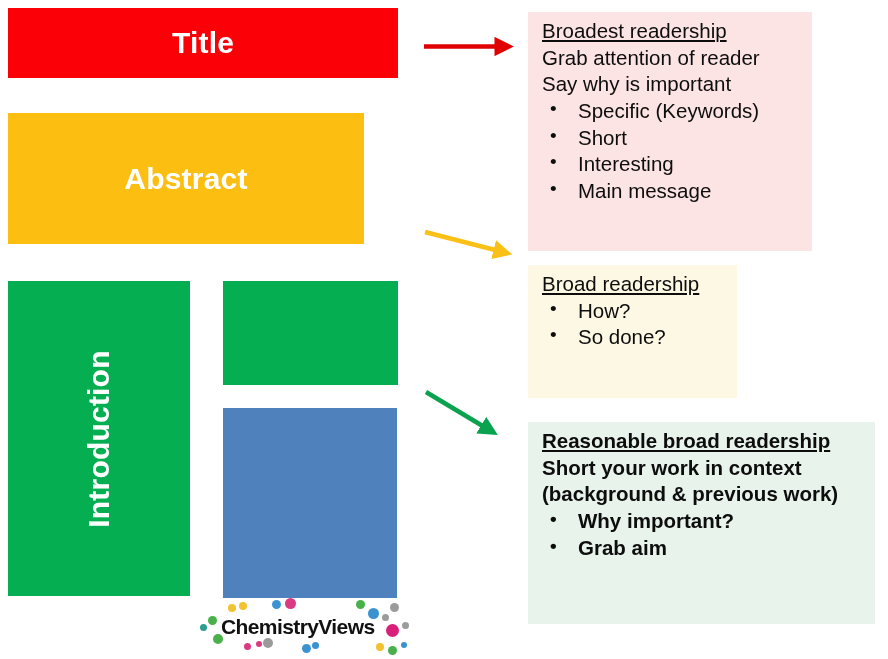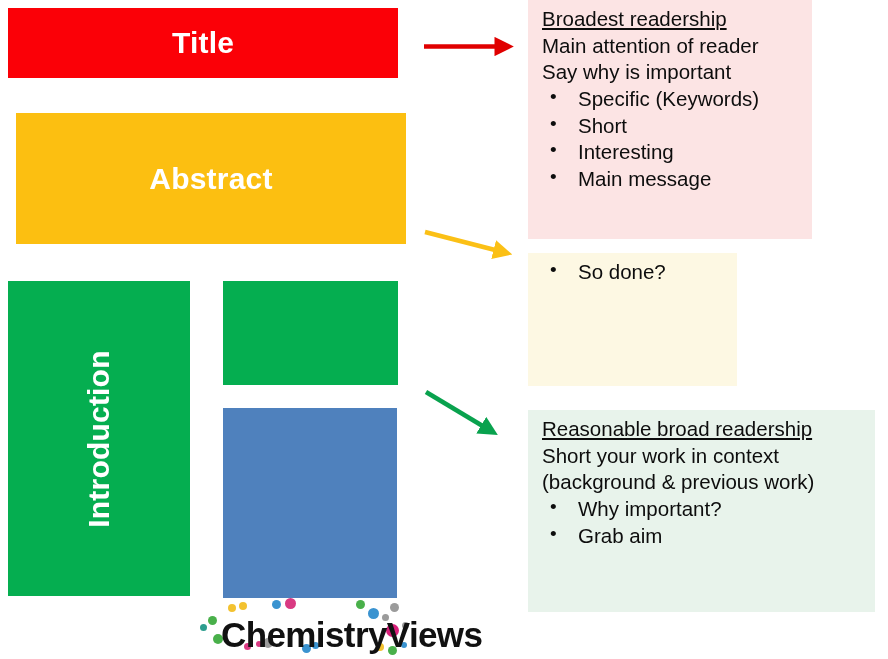--- a/index.html
+++ b/index.html
@@ -38,23 +38,22 @@
 
   #block-title {
     left: 8px;  top: 8px;
     width: 390px; height: 70px;
     background: #FB0007;
   }
   #block-title .block-label { font-size: 30px; }
 
   #block-abstract {
     left: 8px;  top: 113px;
-    width: 390px; height: 131px;
+    width: 356px; height: 131px;
     background: #FCBF11;
-    margin-left: 8px;
   }
   #block-abstract .block-label { font-size: 30px; }
 
   #block-introduction {
     left: 8px;  top: 281px;
     width: 182px; height: 315px;
     background: #05AE50;
   }
   #block-introduction .block-label {
     font-size: 30px;
@@ -81,20 +80,21 @@
   }
 
   
   .panel {
     position: absolute;
     box-sizing: border-box;
     padding: 6px 26px 8px 14px;
     font-size: 20.5px;
     line-height: 1.30;
     color: #0d0d0d;
+    margin-top: 12px;
   }
   .panel-heading {
     text-decoration: underline;
     white-space: nowrap;
     display: block;
   }
   .panel-line {
     display: block;
     white-space: nowrap;
   }
@@ -123,35 +123,36 @@
   }
   #panel-abstract-notes {
     left: 528px; top: 253px;
     width: 209px; height: 133px;
     background: #FDF8E3;
   }
   #panel-intro-notes {
     left: 528px; top: 410px;
     width: 347px; height: 202px;
     background: #E8F3EB;
+    font-weight: bold;
   }
 
   
   #logo {
     position: absolute;
     left: 200px;
     top: 598px;
     width: 215px;
     height: 60px;
   }
   #logo-wordmark {
     position: absolute;
     left: 21px;
     top: 17px;
-    font-size: 35px;
+    font-size: 21px;
     font-weight: bold;
     color: #111111;
     letter-spacing: -0.6px;
     white-space: nowrap;
   }
   .logo-dot {
     position: absolute;
     border-radius: 50%;
   }
 </style>
@@ -198,32 +199,34 @@
     <defs>
       <marker id="head-green" markerWidth="4.2" markerHeight="4.2" refX="1.2" refY="2.1" orient="auto">
         <path d="M0,0 L4.2,2.1 L0,4.2 z" fill="#09A24E"></path>
       </marker>
     </defs>
     <line x1="8" y1="8" x2="68" y2="44" stroke="#09A24E" stroke-width="4.6" marker-end="url(#head-green)"></line>
   </svg>
 
   <div class="panel" id="panel-title-notes" style="background: rgb(252, 228, 228);">
     <span class="panel-heading">Broadest readership</span>
-    <span class="panel-line">Main attention of reader</span>
+    <span class="panel-line">Grab attention of reader</span>
     <span class="panel-line">Say why is important</span>
     <ul class="panel-bullets">
       <li>Specific (Keywords)</li>
       <li>Short</li>
       <li>Interesting</li>
       <li>Main message</li>
     </ul>
   </div>
 
   <div class="panel" id="panel-abstract-notes" style="background: rgb(253, 248, 227);">
+    <span class="panel-heading">Broad readership</span>
     <ul class="panel-bullets">
+      <li>How?</li>
       <li>So done?</li>
     </ul>
   </div>
 
   <div class="panel" id="panel-intro-notes" style="background: rgb(232, 243, 235);">
     <span class="panel-heading">Reasonable broad readership</span>
     <span class="panel-line">Short your work in context</span>
     <span class="panel-line">(background &amp; previous work)</span>
     <ul class="panel-bullets">
       <li>Why important?</li>

